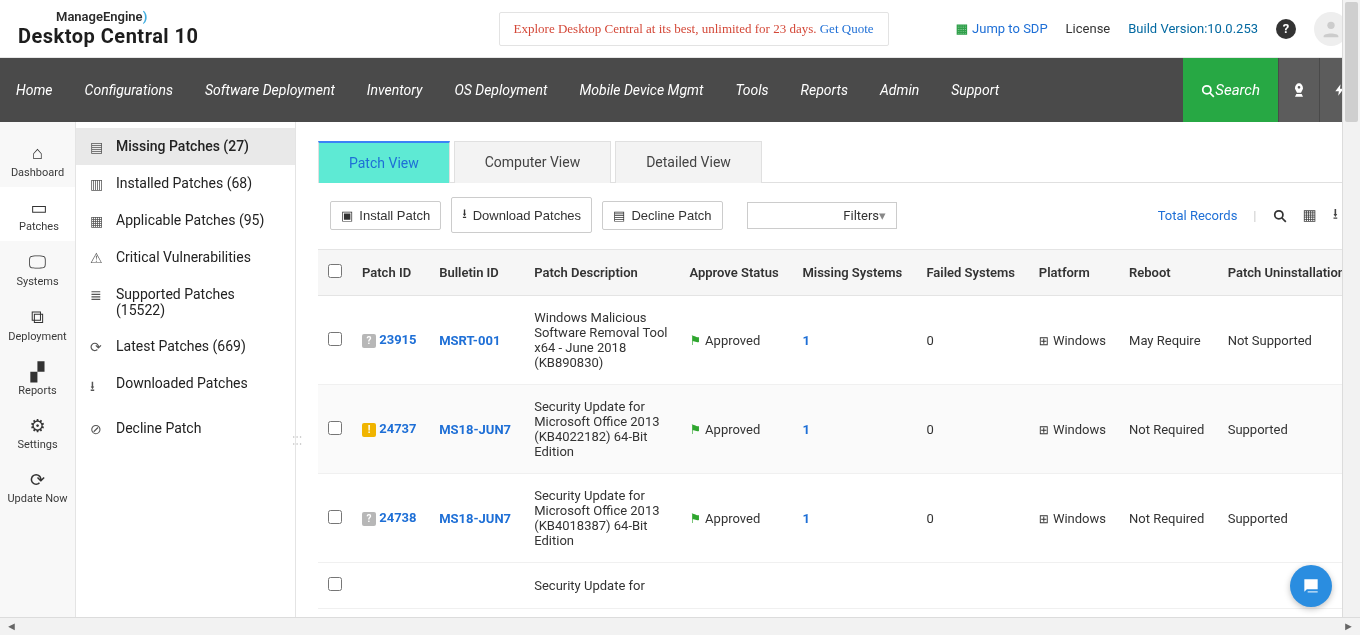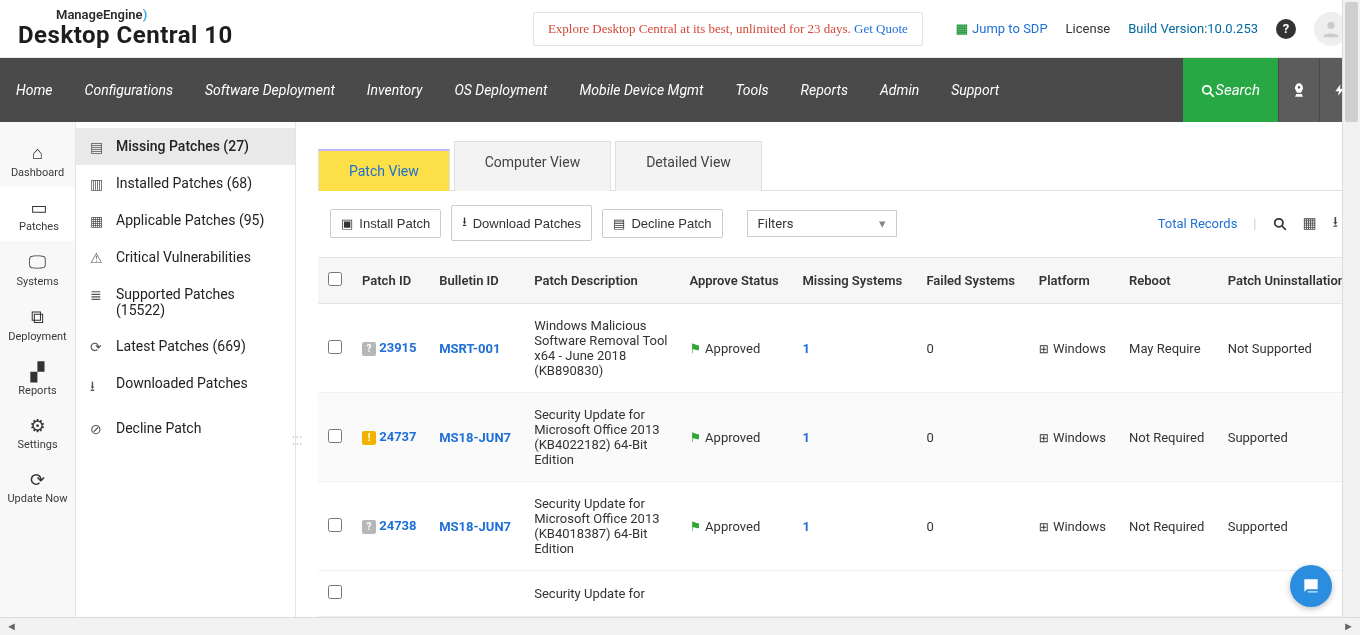--- a/index.html
+++ b/index.html
@@ -3,21 +3,21 @@
 <meta charset="utf-8">
 <style>
   * { box-sizing: border-box; margin: 0; padding: 0; }
   body { font-family: -apple-system, BlinkMacSystemFont, "Segoe UI", Roboto, Arial, sans-serif; font-size: 13px; color: #333; background: #fff; width: 1360px; height: 635px; overflow: hidden; position: relative; }
   a { text-decoration: none; color: #1e6fd6; }
 
   .topbar { height: 58px; display: flex; align-items: center; padding: 0 12px 0 18px; border-bottom: 1px solid #e7e7e7; }
   .logo-block { display: flex; flex-direction: column; line-height: 1.1; }
   .logo-top { font-size: 13px; font-weight: 600; color: #2b2b2b; padding-left: 38px; }
   .logo-top .swoosh { color: #41aee0; font-weight: 700; }
-  .logo-bottom { font-size: 24px; font-weight: 700; color: #1d1d1d; letter-spacing: .5px; }
+  .logo-bottom { font-size: 20px; font-weight: 700; color: #1d1d1d; letter-spacing: .5px; }
   .promo { margin-left: 300px; border: 1px solid #e3e3e3; padding: 8px 14px; border-radius: 2px; font-size: 13px; font-family: Liberation Serif, serif; }
   .promo .red { color: #d44838; }
   .top-right { margin-left: auto; display: flex; align-items: center; gap: 18px; font-size: 13px; }
   .jump-sdp { color: #1e6fd6; display: flex; align-items: center; gap: 4px; }
   .build { color: #0369a1; }
   .help-circle { width: 20px; height: 20px; border-radius: 50%; background: #333; color: #fff; display: inline-flex; align-items: center; justify-content: center; font-size: 13px; font-weight: 700; }
   .avatar { width: 34px; height: 34px; border-radius: 50%; background: #eee; display: inline-flex; align-items: center; justify-content: center; color: #bbb; }
 
   .navbar { height: 64px; background: #4a4a4a; display: flex; align-items: stretch; color: #fff; font-style: italic; }
   .nav-item { display: flex; align-items: center; padding: 0 16px; font-size: 14px; cursor: pointer; }
@@ -34,25 +34,25 @@
 
   .side-nav { width: 220px; background: #fff; border-right: 1px solid #e4e4e4; padding-top: 6px; position: relative; }
   .side-item { display: flex; align-items: flex-start; gap: 10px; padding: 10px 12px 10px 14px; font-size: 14px; color: #222; cursor: pointer; }
   .side-item.active { background: #e9e9e9; font-weight: 500; }
   .side-icon { width: 16px; color: #555; font-size: 14px; flex-shrink: 0; margin-top: 1px; }
   .drag-handle { position: absolute; right: -8px; top: 310px; color: #aaa; font-size: 10px; writing-mode: vertical-rl; letter-spacing: -3px; }
 
   .main { flex: 1; background: #fff; overflow: auto; padding: 18px 0 0 0; }
   .tabs { display: flex; border-bottom: 1px solid #e0e0e0; margin: 0 12px 0 22px; }
   .tab { padding: 12px 30px; font-size: 14px; background: #f3f3f3; border: 1px solid #e0e0e0; border-bottom: none; margin-right: 4px; cursor: pointer; color: #444; position: relative; top: 1px; }
-  .tab.active { background: #fde047; color: #1e6fd6; border-top: 2px solid #c4b5fd; margin-top: 8px; }
+  .tab.active { background: #5eead4; color: #1e6fd6; border-top: 2px solid #3b82f6; }
 
   .toolbar { display: flex; align-items: center; gap: 10px; padding: 14px 22px 10px 34px; }
   .tbtn { border: 1px solid #ccc; background: #fff; padding: 6px 10px; font-size: 13px; display: inline-flex; align-items: center; gap: 6px; border-radius: 2px; cursor: pointer; color: #333; }
-  .filters { border: 1px solid #ccc; padding: 5px 10px; width: 150px; display: flex; justify-content: space-between; align-items: center; margin-left: 14px; cursor: pointer; font-size: 13px; color: #333; }
+  .filters { border: 1px solid #ccc; padding: 5px 10px; width: 150px; display: flex; justify-content: flex-end; align-items: center; margin-left: 14px; cursor: pointer; font-size: 13px; color: #333; }
   .toolbar-right { margin-left: auto; display: flex; align-items: center; gap: 16px; color: #555; }
   .toolbar-right a { color: #1e6fd6; font-size: 13px; }
   .tool-icon { font-size: 15px; color: #444; cursor: pointer; }
 
   table.data { width: calc(100% - 22px); border-collapse: collapse; margin: 6px 0 0 22px; }
   table.data th { background: #f6f6f6; text-align: left; padding: 14px 10px; font-size: 13px; font-weight: 600; color: #333; border-top: 1px solid #e4e4e4; border-bottom: 1px solid #e4e4e4; }
   table.data td { padding: 14px 10px; font-size: 13px; border-bottom: 1px solid #f0f0f0; vertical-align: middle; color: #333; }
   table.data tbody tr:nth-child(2) td { background: #fafafa; }
   .chk { width: 14px; height: 14px; }
   .sev-unknown { display: inline-block; width: 14px; height: 14px; background: #b7b7b7; color: #fff; font-size: 10px; text-align: center; line-height: 14px; font-weight: 700; border-radius: 2px; }

